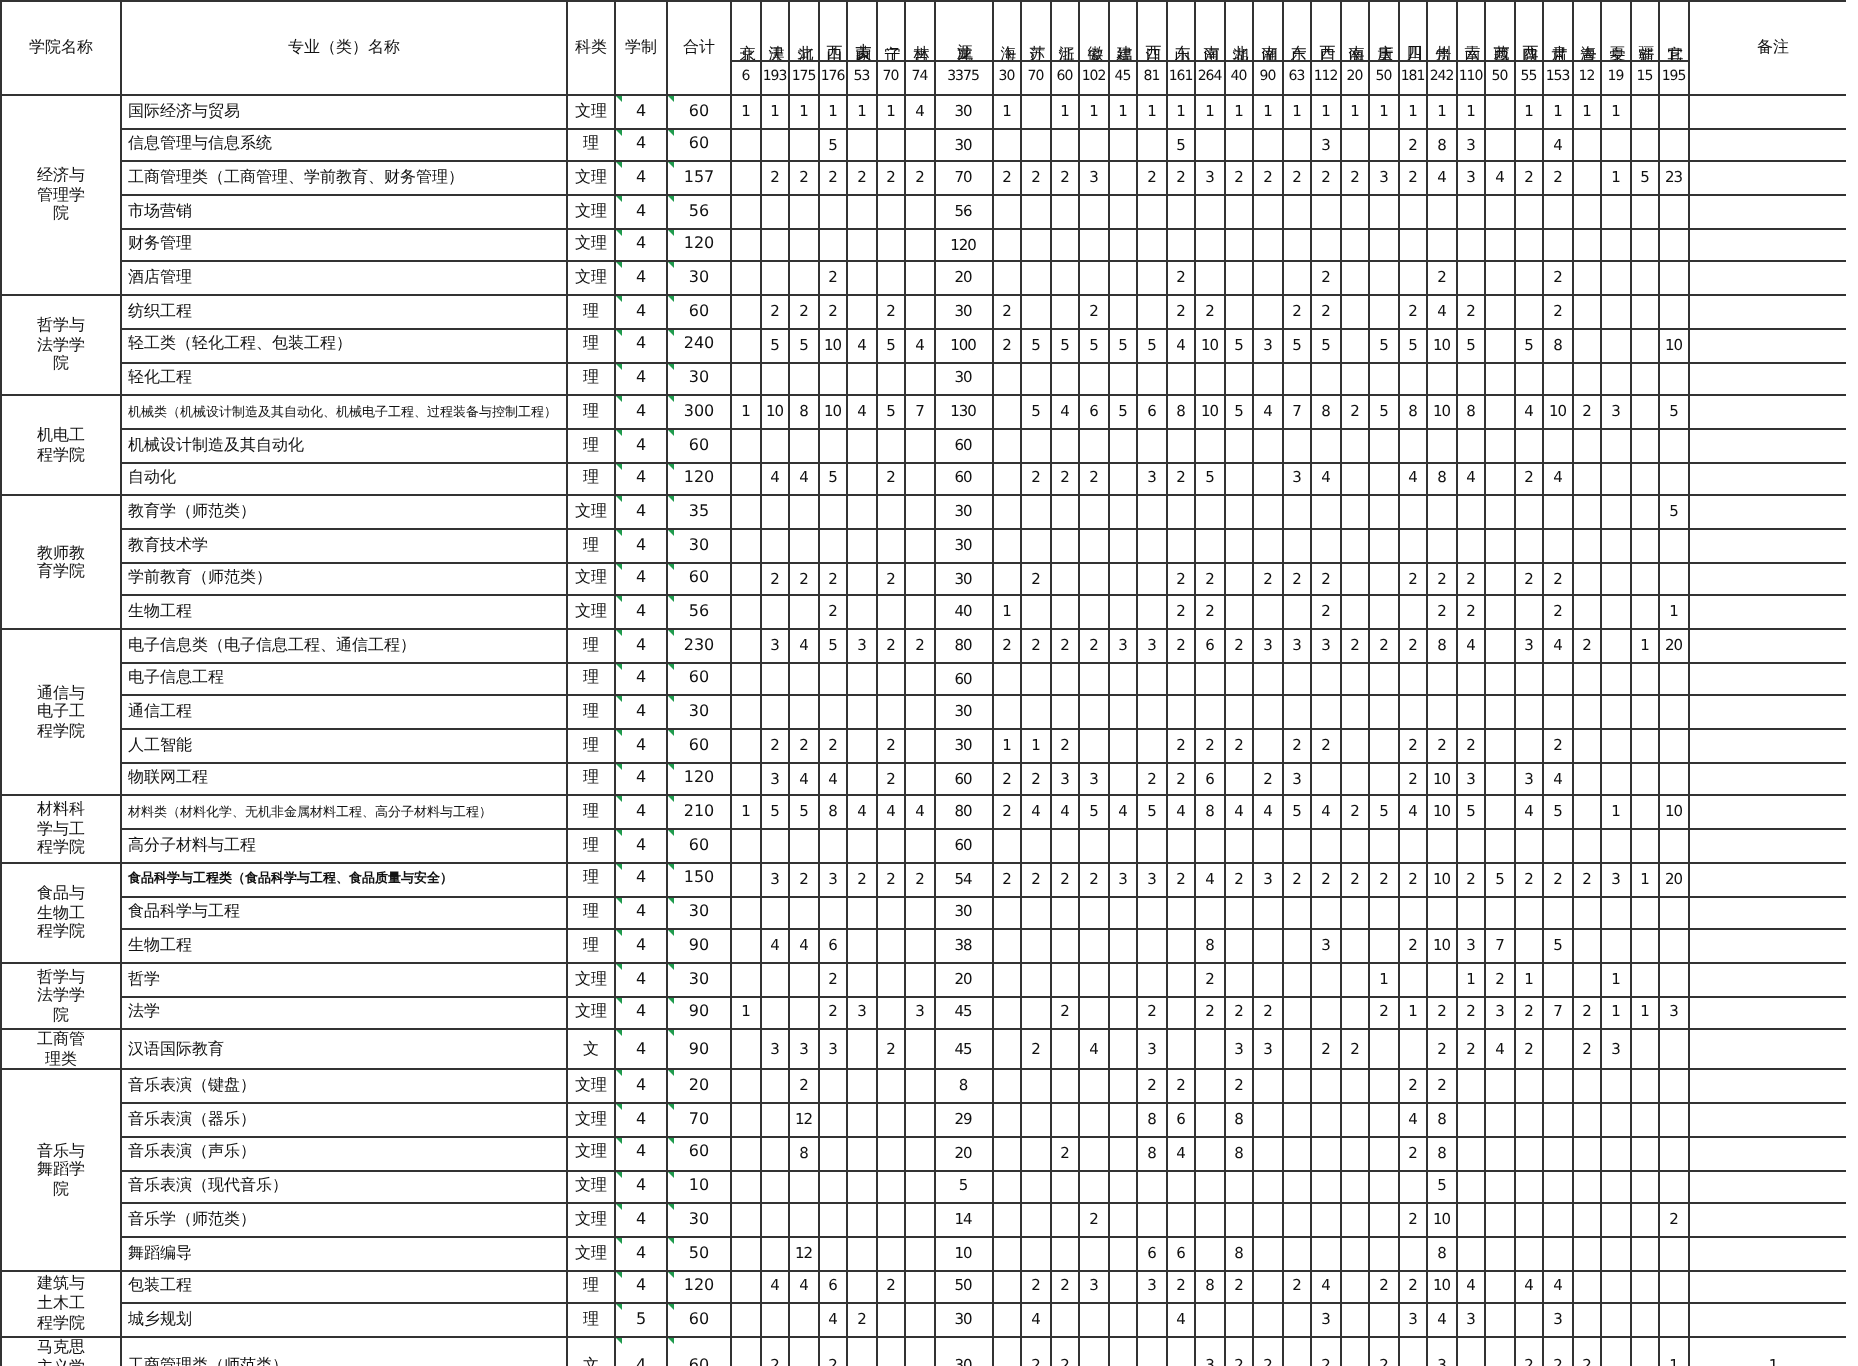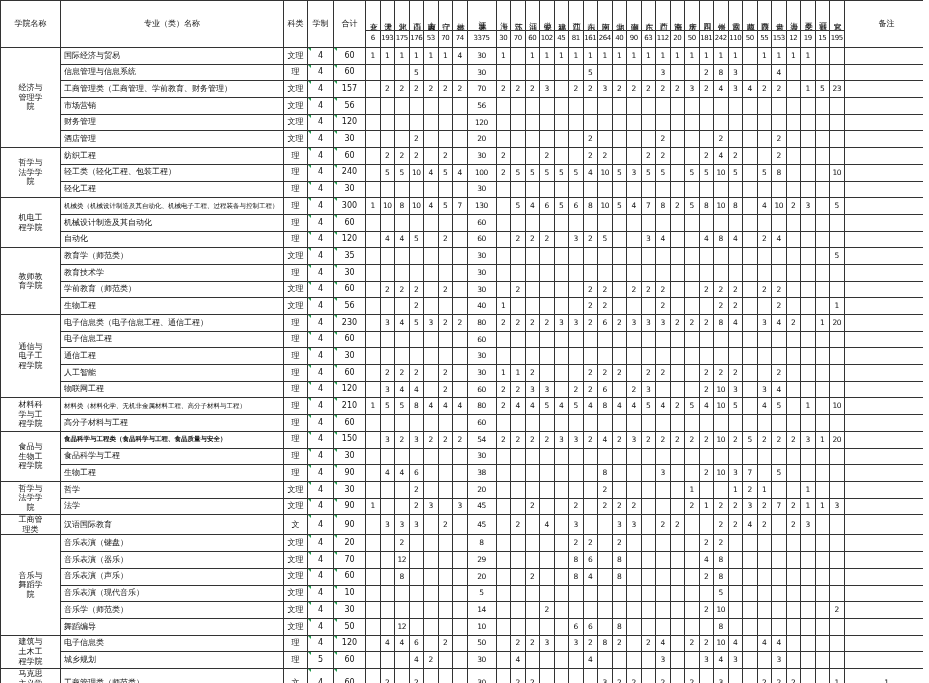--- a/index.html
+++ b/index.html
@@ -1513,21 +1513,21 @@
           <td class="num"></td>
           <td class="num"></td>
           <td class="num"></td>
           <td class="num"></td>
           <td class="num"></td>
           <td class="num"></td>
           <td></td>
         </tr>
         <tr>
           <td class="college" rowspan="2">建筑与土木工程学院</td>
-          <td class="major">电子信息类</td>
+          <td class="major">包装工程</td>
           <td>理</td>
           <td class="mark">4</td>
           <td class="mark">120</td>
           <td class="num"></td>
           <td class="num">4</td>
           <td class="num">4</td>
           <td class="num">6</td>
           <td class="num"></td>
           <td class="num">2</td>
           <td class="num"></td>

